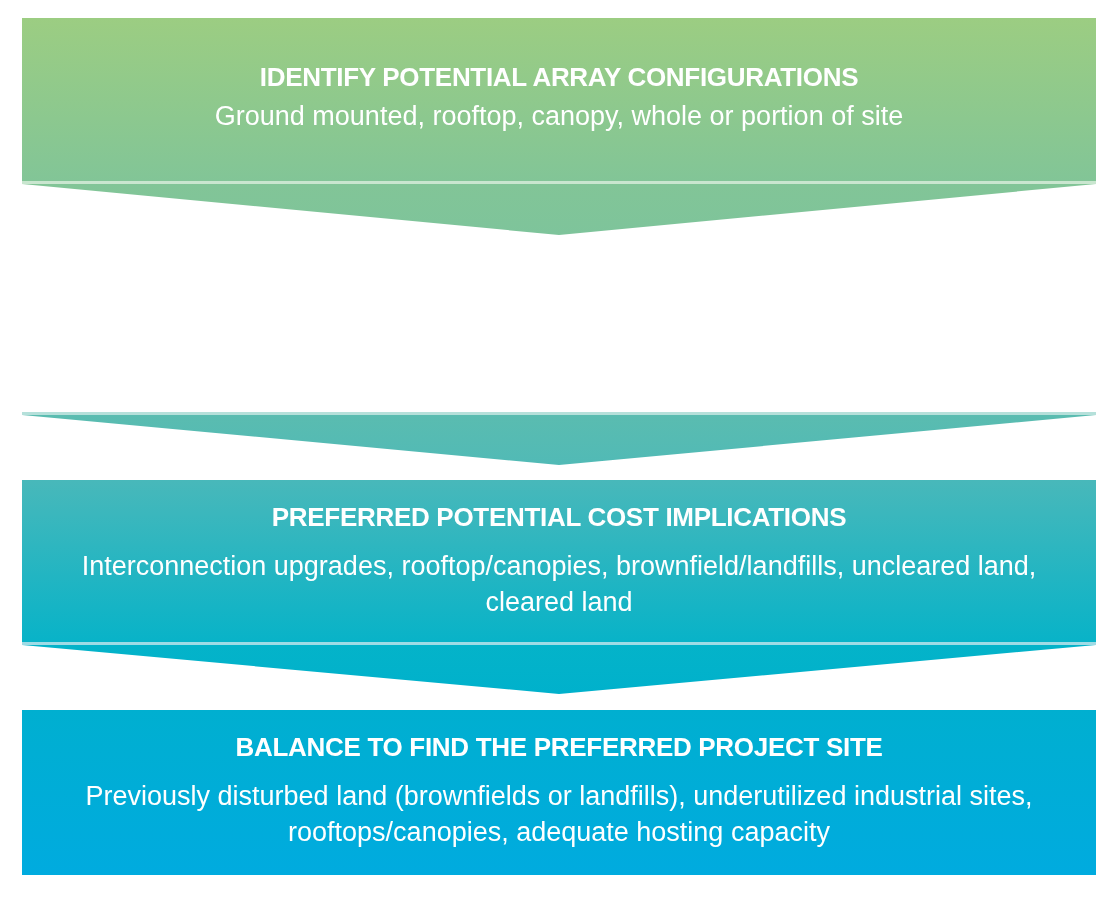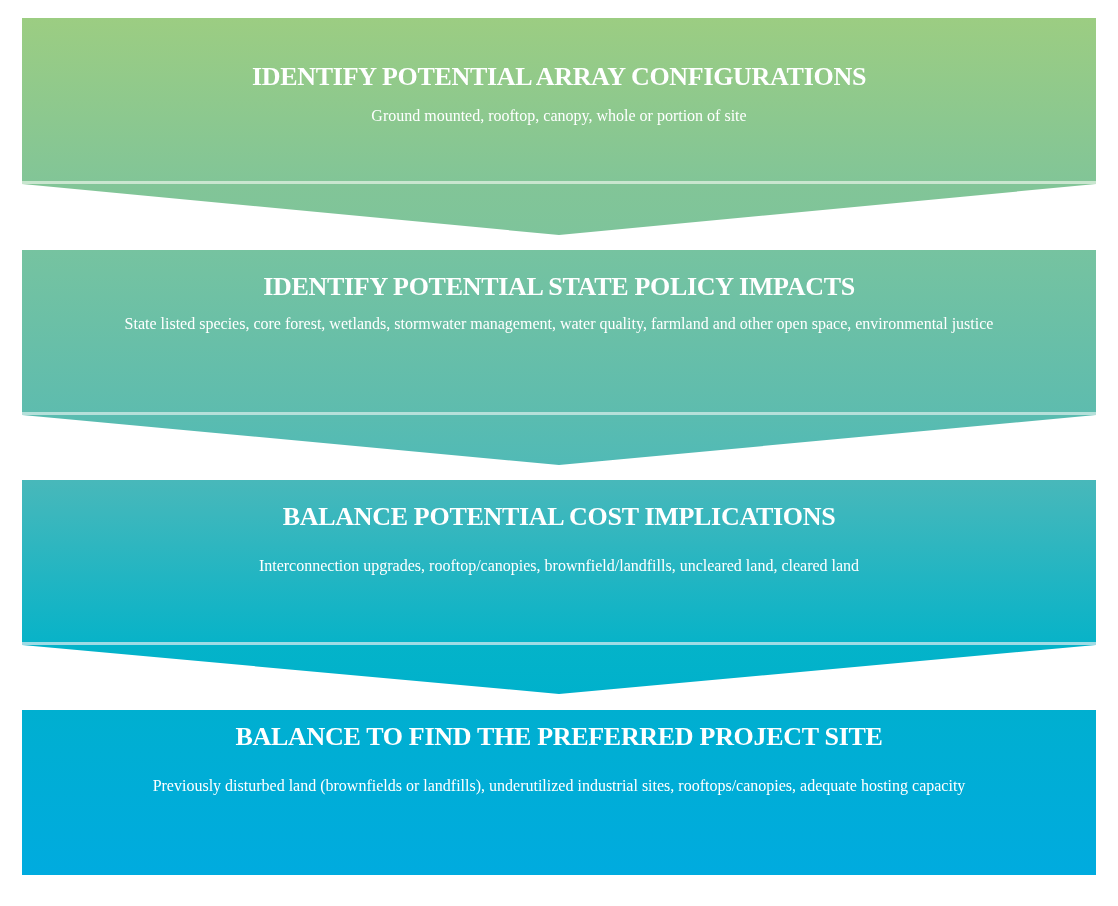--- a/index.html
+++ b/index.html
@@ -13,21 +13,20 @@
       position: relative;
       overflow: hidden;
       font-family: "Liberation Sans", "DejaVu Sans", sans-serif;
     }
     .flow {
       position: absolute;
       left: 0;
       top: 0;
       width: 1118px;
       height: 766px;
-      font-family: Liberation Serif, serif;
     }
     .step {
       position: absolute;
       left: 22px;
       width: 1074px;
     }
     .step .body {
       position: absolute;
       left: 0;
       top: 0;
@@ -42,21 +41,21 @@
     }
     .step .title {
       font-weight: 700;
       font-size: 26px;
       letter-spacing: -0.3px;
       line-height: 30px;
       margin-top: 44px;
       white-space: nowrap;
     }
     .step .desc {
-      font-size: 16px;
+      font-size: 27px;
       line-height: 36px;
       margin-top: 6px;
       max-width: 1030px;
     }
     .step .sep {
       position: absolute;
       left: 0;
       width: 1074px;
       height: 3px;
     }
@@ -84,21 +83,21 @@
     #s3 { top: 480px; height: 214px; }
     #s3 .body { height: 162px; background: linear-gradient(#48b8ba, #08b3c8); }
     #s3 .body .title { margin-top: 22px; }
     #s3 .body .desc { margin-top: 16px; }
     #s3 .sep { top: 162px; background: #9fdbe5; }
     #s3 svg.arrow { top: 165px; }
 
     
     #s4 { top: 710px; height: 165px; }
     #s4 .body { height: 165px; background: linear-gradient(#00afd0, #00abdf); }
-    #s4 .body .title { margin-top: 12px; }
+    #s4 .body .title { margin-top: 22px; }
     #s4 .body .desc { margin-top: 16px; }
   </style>
 </head>
 <body>
 
 <div class="flow">
 
   <div class="step" id="s1">
     <div class="body">
       <div class="title">IDENTIFY POTENTIAL ARRAY CONFIGURATIONS</div>
@@ -110,39 +109,35 @@
         <linearGradient id="g1" x1="0" y1="0" x2="0" y2="1">
           <stop offset="0" stop-color="#82c597"></stop>
           <stop offset="1" stop-color="#7ec49b"></stop>
         </linearGradient>
       </defs>
       <polygon points="0,0 1074,0 537,51" fill="url(#g1)"></polygon>
     </svg>
   </div>
 
   <div class="step" id="s2">
-    <div class="body">
-      <div class="title">IDENTIFY POTENTIAL STATE POLICY IMPACTS</div>
-      <div class="desc">State listed species, core forest, wetlands, stormwater management, water quality, farmland and other open space, environmental justice</div>
-    </div>
     <div class="sep"></div>
     <svg class="arrow" width="1074" height="52" viewBox="0 0 1074 52">
       <defs>
         <linearGradient id="g2" x1="0" y1="0" x2="0" y2="1">
           <stop offset="0" stop-color="#5abcb0"></stop>
           <stop offset="1" stop-color="#51bab6"></stop>
         </linearGradient>
       </defs>
       <polygon points="0,0 1074,0 537,50" fill="url(#g2)"></polygon>
     </svg>
   </div>
 
   <div class="step" id="s3">
     <div class="body">
-      <div class="title">BALANCE POTENTIAL COST IMPLICATIONS</div>
+      <div class="title">PREFERRED POTENTIAL COST IMPLICATIONS</div>
       <div class="desc">Interconnection upgrades, rooftop/canopies, brownfield/landfills, uncleared land, cleared land</div>
     </div>
     <div class="sep"></div>
     <svg class="arrow" width="1074" height="52" viewBox="0 0 1074 52">
       <defs>
         <linearGradient id="g3" x1="0" y1="0" x2="0" y2="1">
           <stop offset="0" stop-color="#04b3c9"></stop>
           <stop offset="1" stop-color="#00b1cc"></stop>
         </linearGradient>
       </defs>

